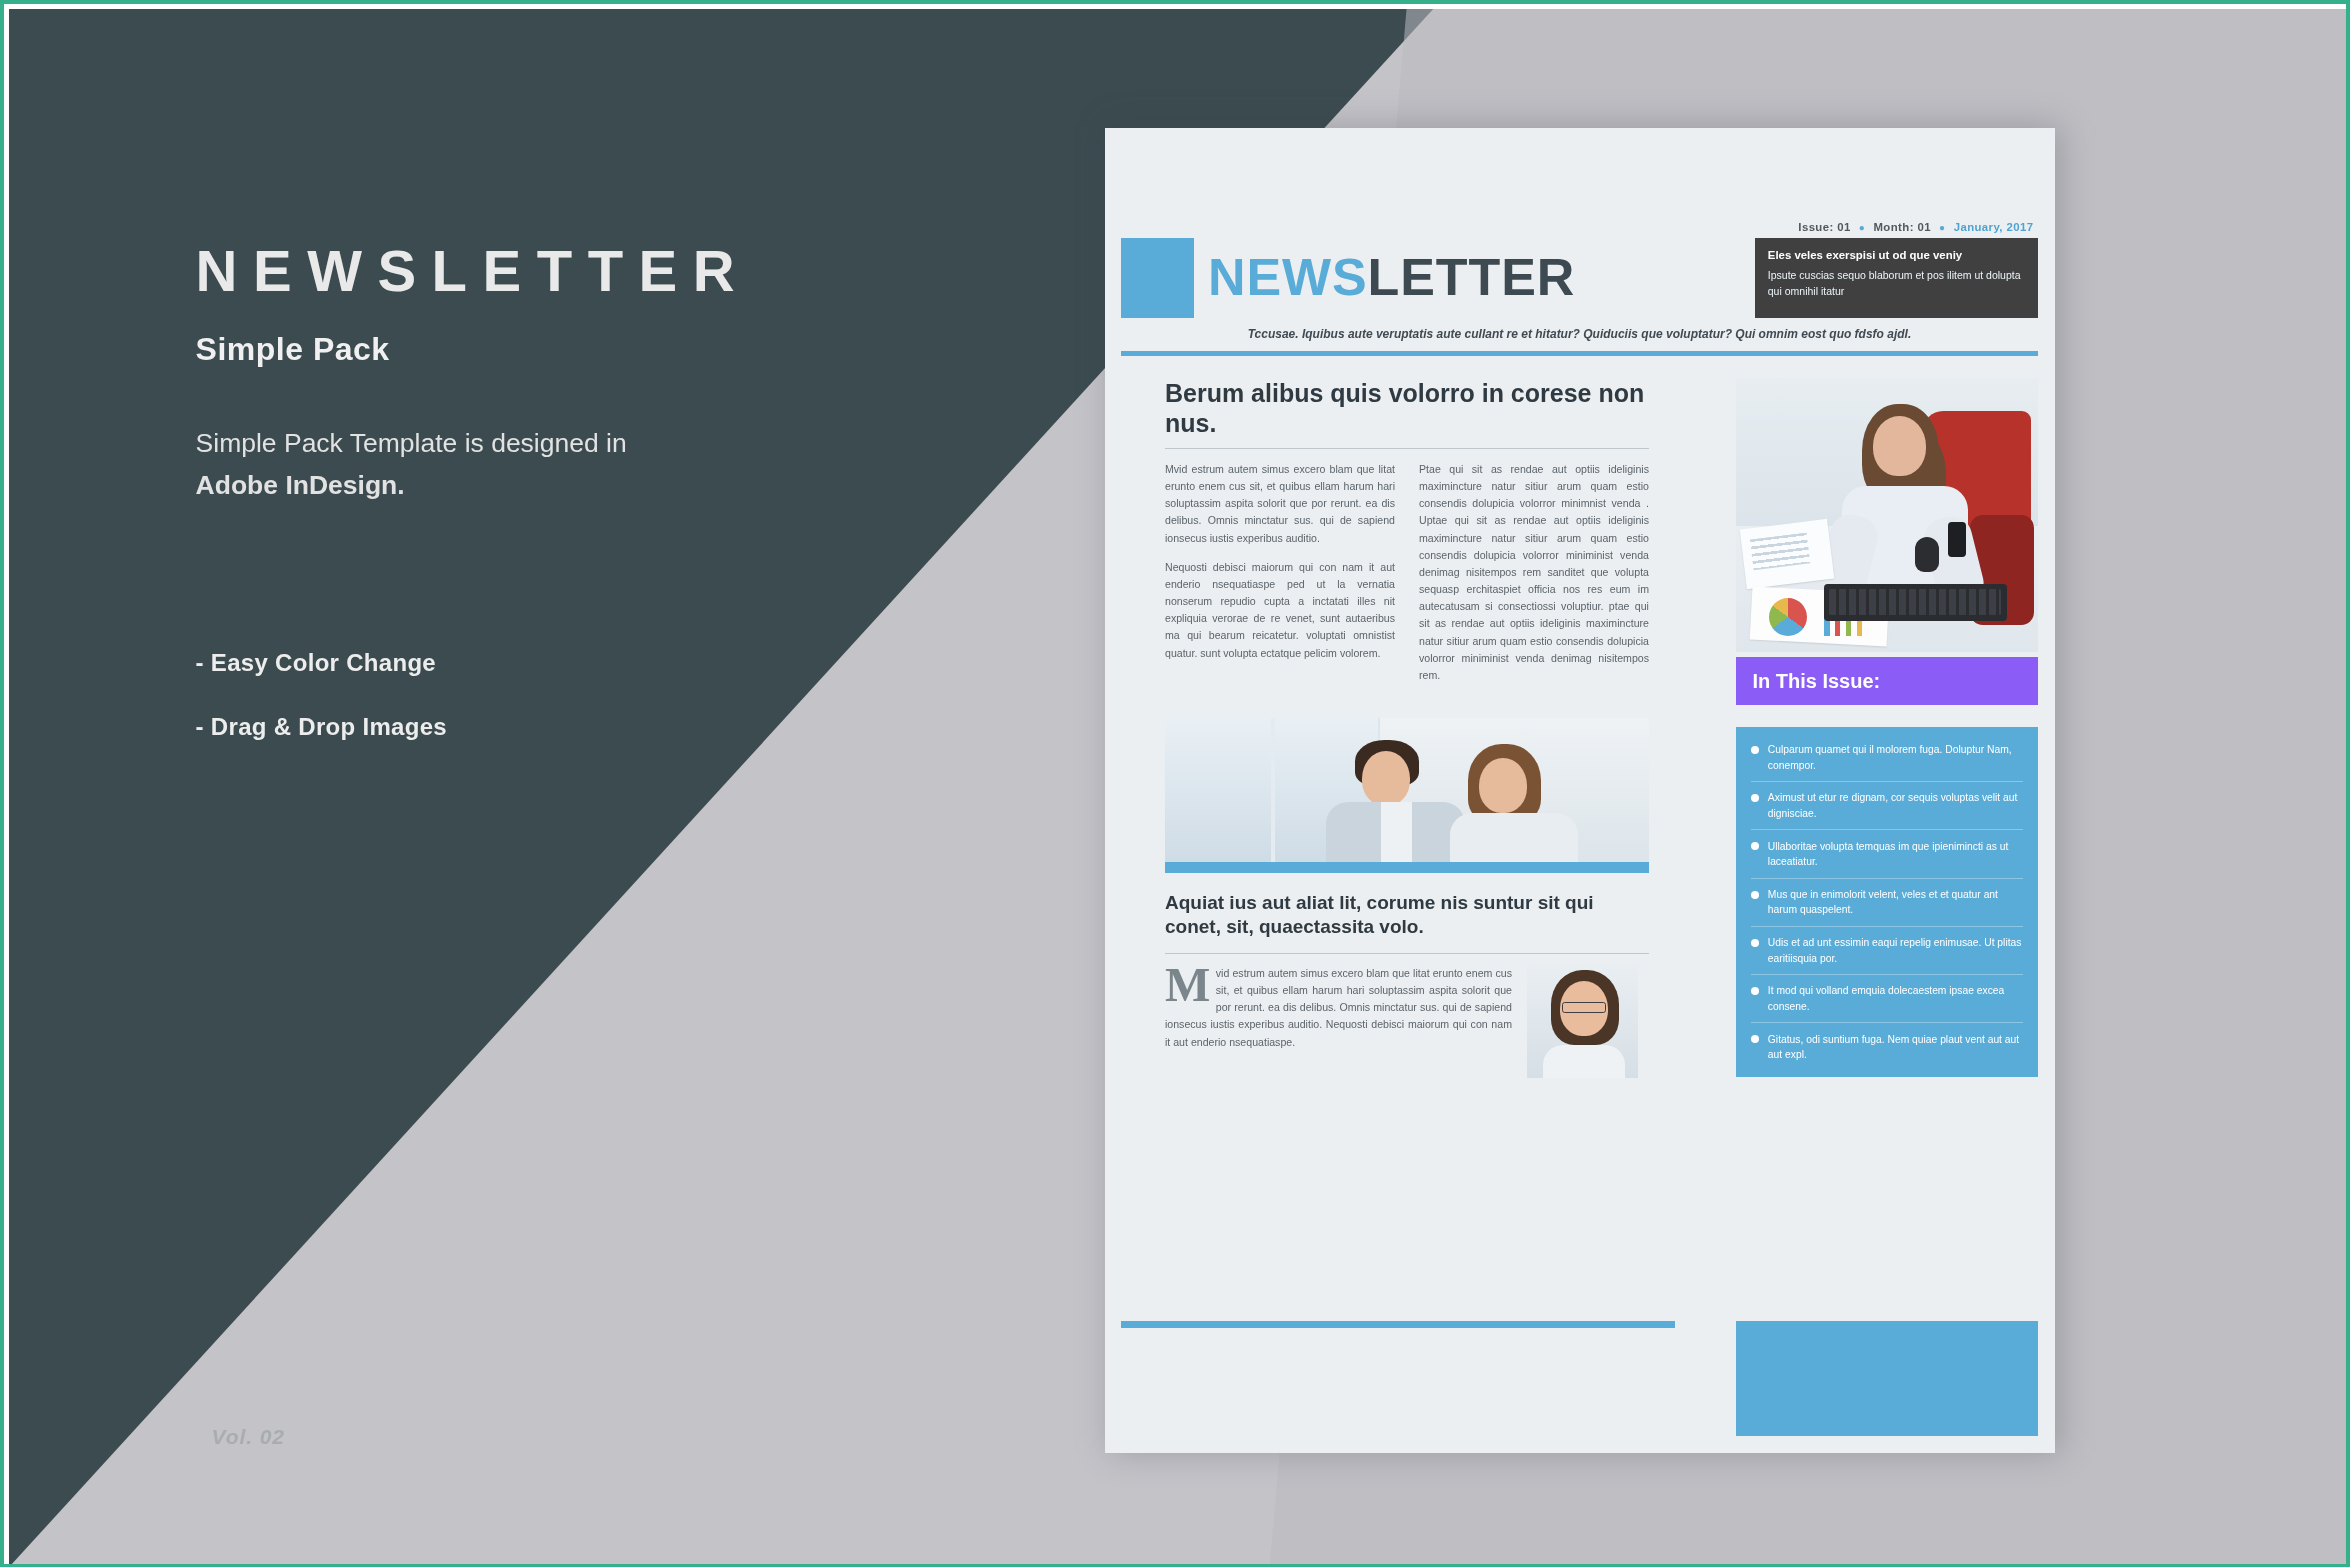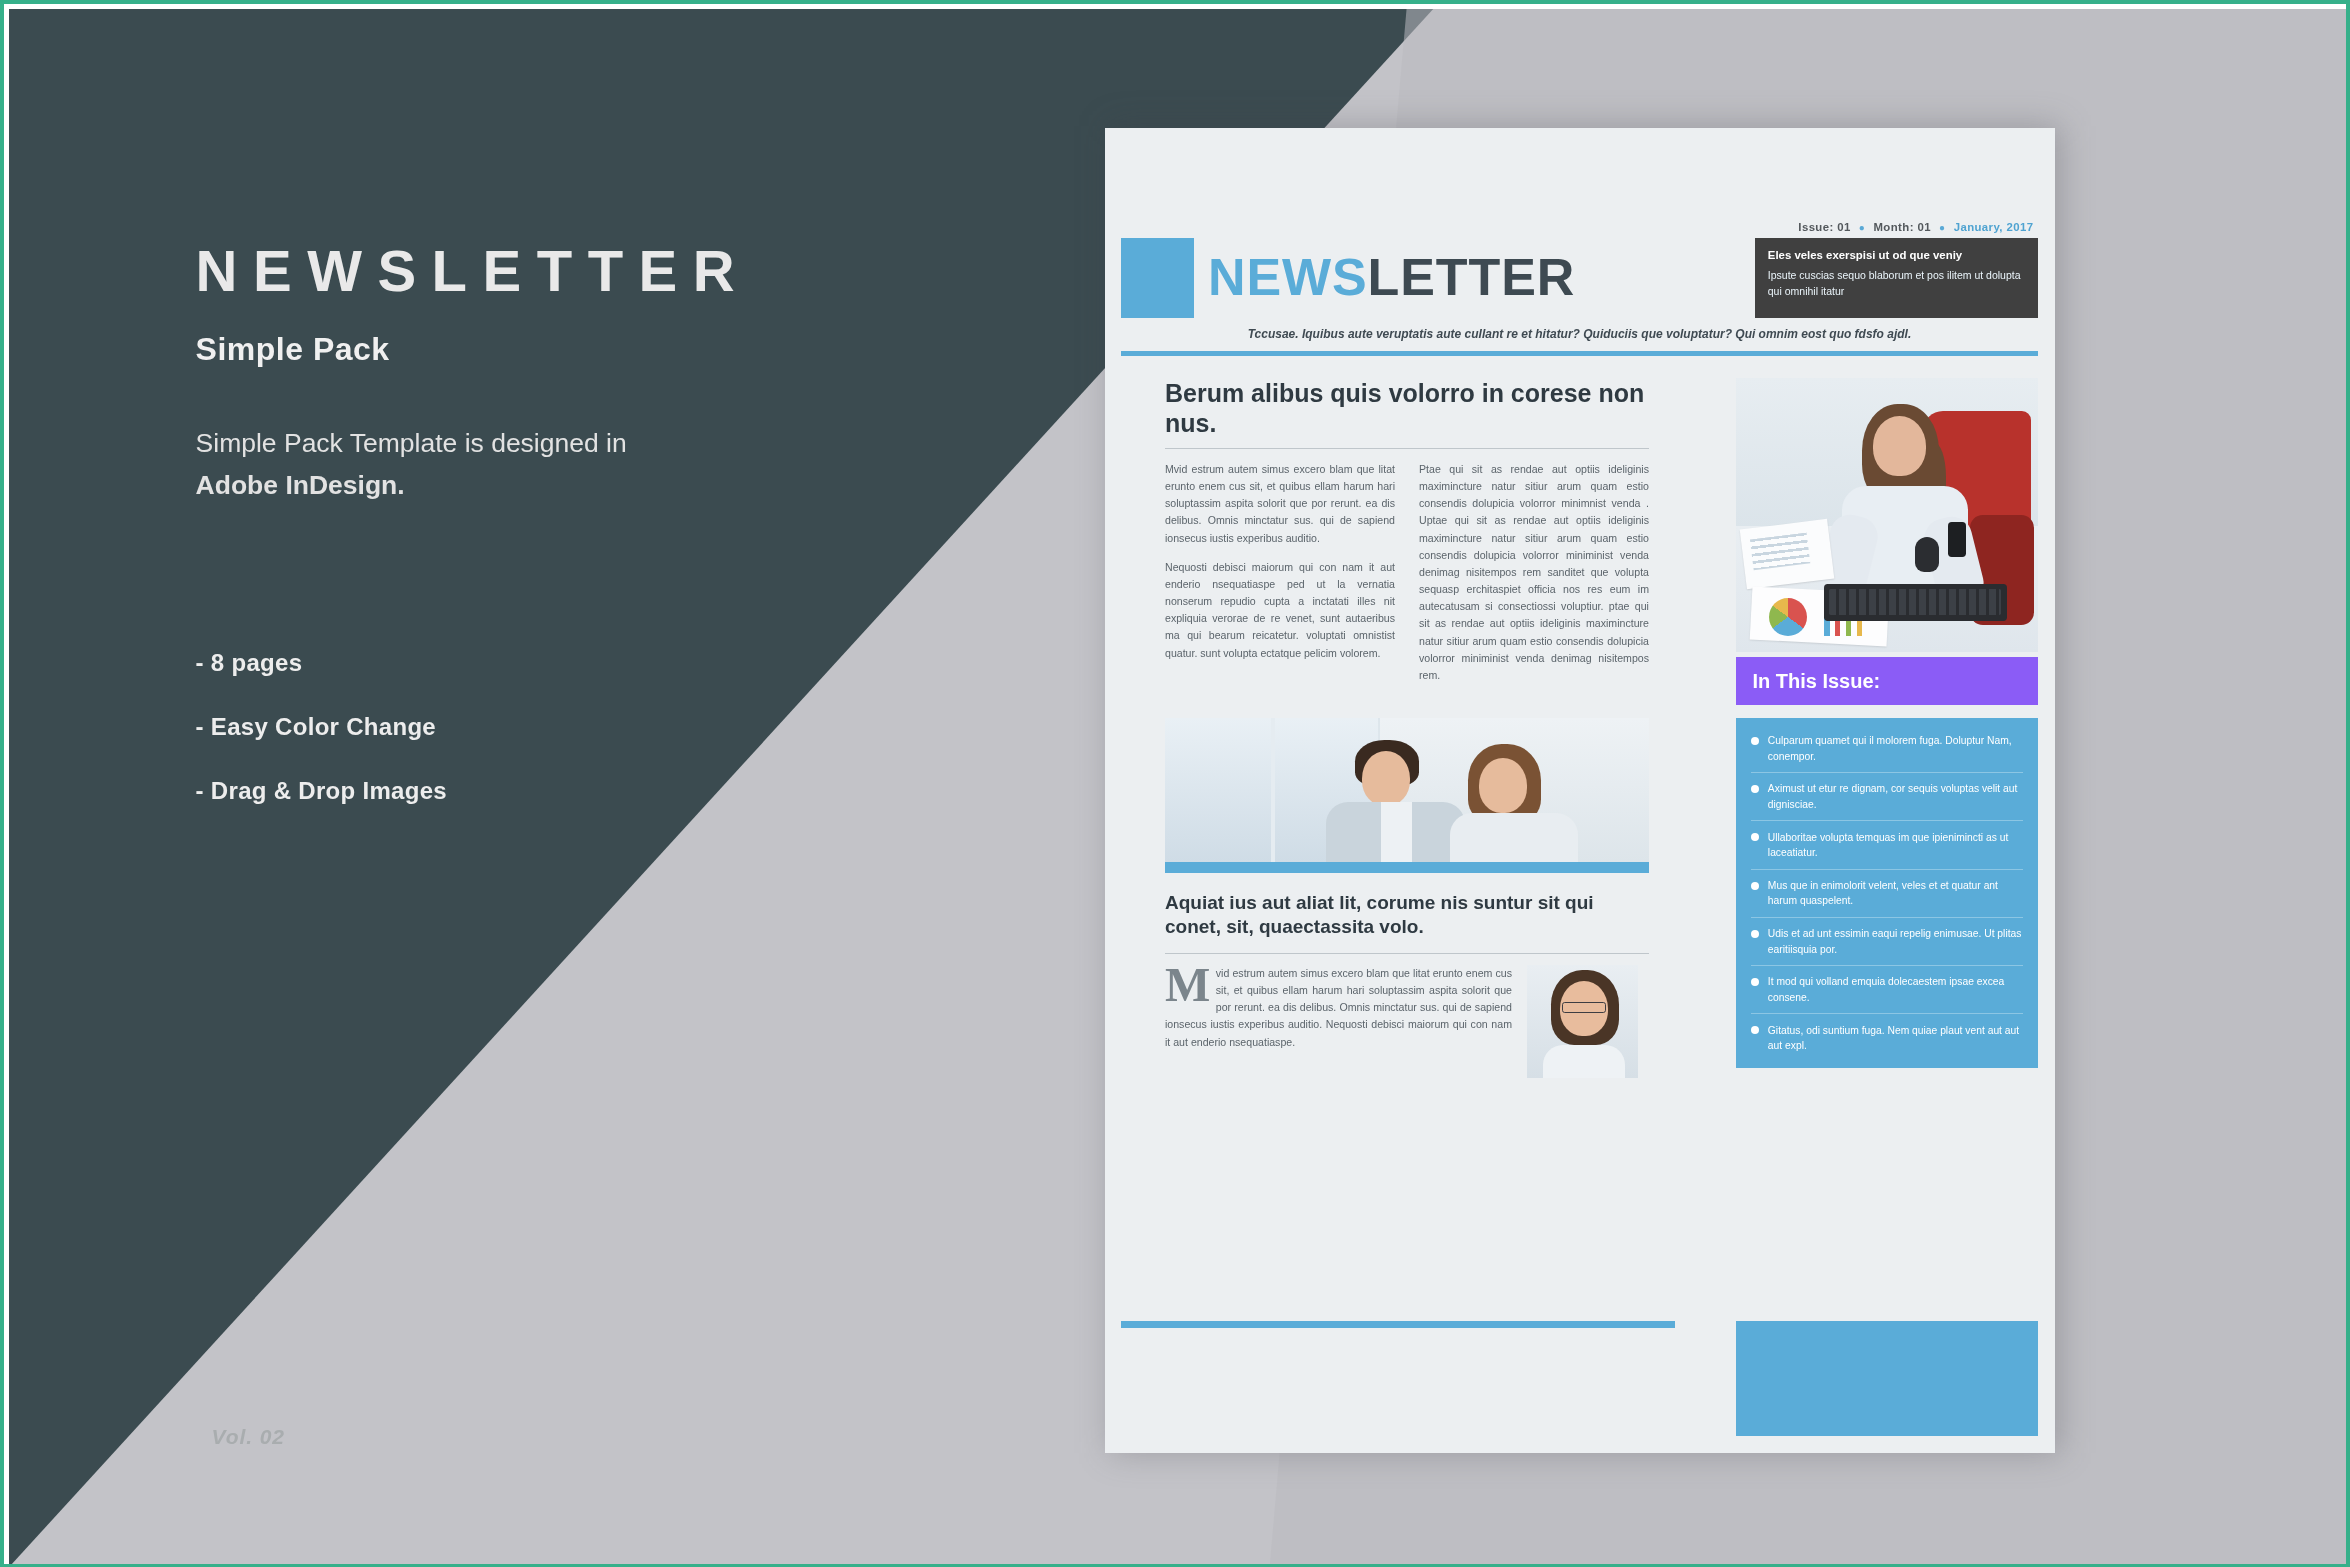--- a/index.html
+++ b/index.html
@@ -358,21 +358,21 @@
     font-weight: bold;
     display: flex;
     align-items: center;
     padding-left: 16.4px;
     box-sizing: border-box;
     margin-top: 5.5px;
   }
   .rail-list {
     width: 302px;
     background: #5aacd8;
-    margin-top: 13px;
+    margin-top: 22px;
     padding: 14.6px 14.6px 14.6px 14.6px;
     box-sizing: border-box;
   }
   .rail-item {
     display: flex;
     align-items: flex-start;
     gap: 9.1px;
     padding-bottom: 8.2px;
     margin-bottom: 8.2px;
     border-bottom: 0.9px solid #8cc6e4;
@@ -535,21 +535,20 @@
     <div class="promo">
       <div class="promo-title">NEWSLETTER</div>
       <div class="promo-sub">Simple Pack</div>
       <div class="promo-desc">
         <span>Simple Pack Template is designed in</span>
         <span class="strong">Adobe InDesign.</span>
       </div>
     </div>
 
     <div class="promo-features">
-      <div class="feature">- 8 pages</div>
       <div class="feature">- Easy Color Change</div>
       <div class="feature">- Drag &amp; Drop Images</div>
     </div>
 
     <div class="vol">Vol. 02</div>
 
     <div class="page-shadow"></div>
     <div class="page">
       <div class="page-inner">
 

